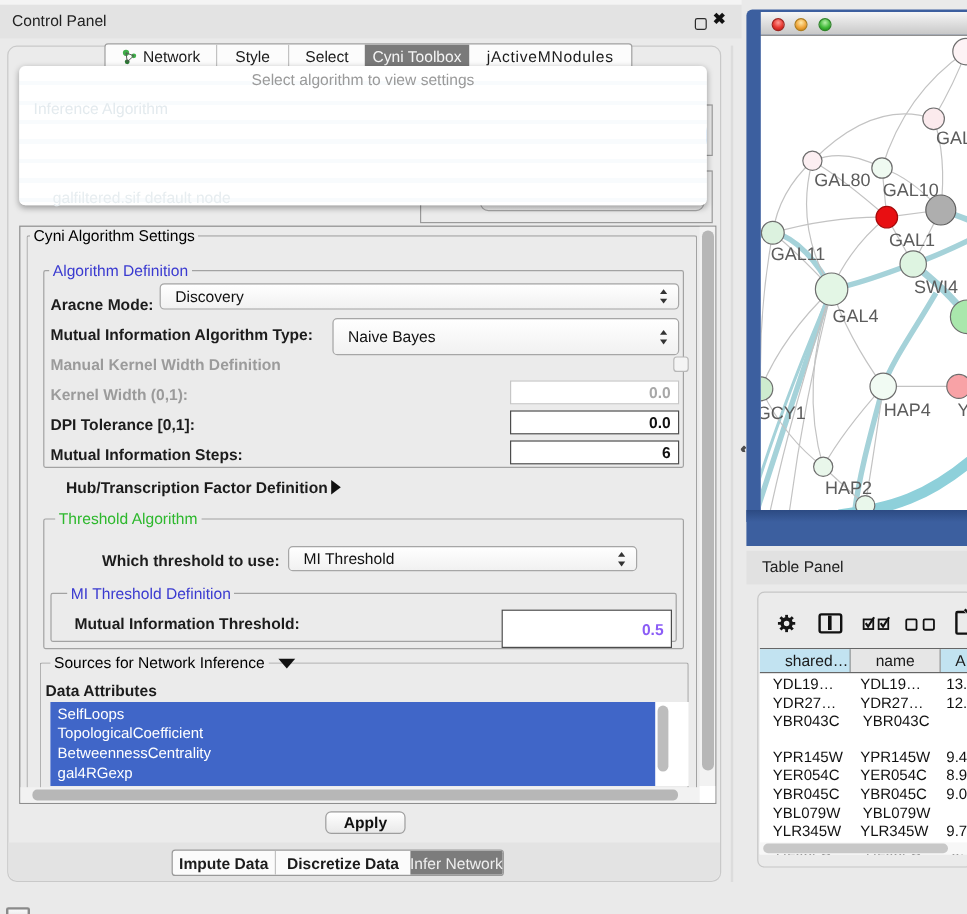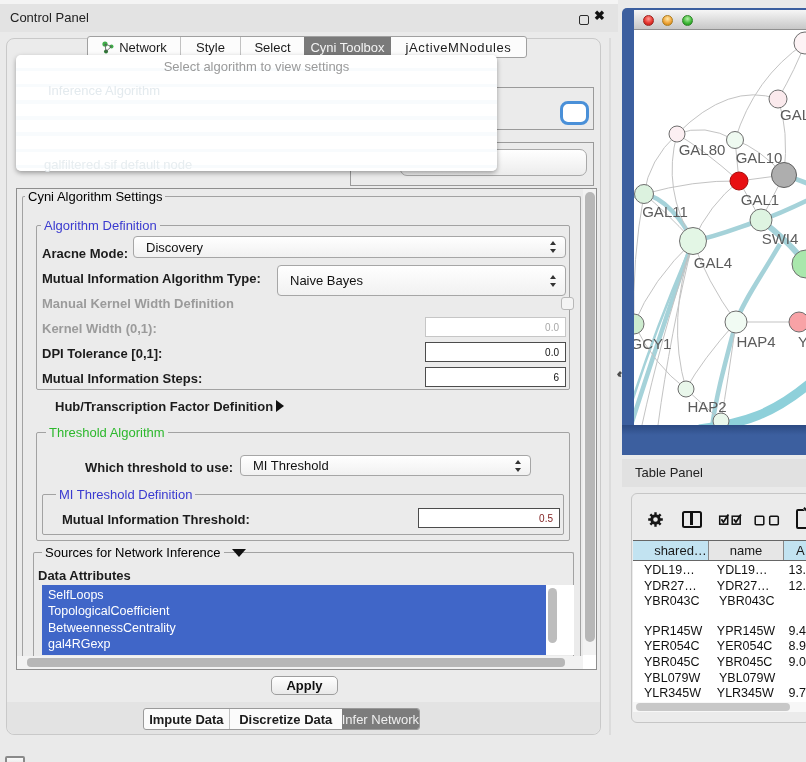--- a/index.html
+++ b/index.html
@@ -13,22 +13,22 @@
     background:linear-gradient(#ffffff,#f1f1f1); font-size:13px; color:#111;
     display:flex; align-items:center; padding-left:12px; }
   .stepper { position:absolute; right:8px; top:50%; transform:translateY(-50%);
     width:7px; height:12px; }
   .stepper:before { content:""; position:absolute; left:0; top:0;
     border-left:3.5px solid transparent; border-right:3.5px solid transparent;
     border-bottom:4.5px solid #333; }
   .stepper:after { content:""; position:absolute; left:0; bottom:0;
     border-left:3.5px solid transparent; border-right:3.5px solid transparent;
     border-top:4.5px solid #333; }
-  .field { position:absolute; background:#fff; font-size:10px;
-    display:flex; align-items:center; justify-content:flex-end; padding-right:6px; }
+  .field { position:absolute; background:#fff; font-size:13px;
+    display:flex; align-items:center; justify-content:flex-end; padding-right:6px;font-weight:bold; }
   .groupbox { position:absolute; border:1px solid #a2a2a2; border-radius:2px; }
   .grouplabel { position:absolute; background:#ebebeb; padding:0 3px;
     font-size:13px; white-space:nowrap; line-height:13px; }
 </style>
 </head>
 <body>
 
 <div class="abs" style="left:0;top:0;width:618px;height:4px;background:#f4f4f4;"></div>
 <div class="abs" style="left:0;top:4px;width:618px;height:28px;background:#e3e3e3;">
   <div class="abs" style="left:10px;top:0;height:28px;line-height:28px;font-size:13px;color:#222;">Control Panel</div>
@@ -61,23 +61,23 @@
       <span class="lbl">Select</span>
     </div>
   <div style="width:87px;display:flex;align-items:center;justify-content:center;background:#7a7a7a;">
       <span class="lbl" style="color:#f4f4f4;">Cyni Toolbox</span>
     </div>
   <div style="flex:1;display:flex;align-items:center;justify-content:center;">
       <span class="lbl" style="letter-spacing:0.6px;">jActiveMNodules</span>
     </div>
 </div>
 
-<div class="abs" style="left:16px;top:55px;width:481px;height:116px;background:#fff;border-radius:5px;box-shadow:0 2px 5px rgba(0,0,0,0.35);background:repeating-linear-gradient(#ffffff 0px,#ffffff 12.6px,#f8fbfd 12.6px,#f8fbfd 16.2px);">
+<div class="abs" style="left:16px;top:55px;width:573px;height:116px;background:#fff;border-radius:5px;box-shadow:0 2px 5px rgba(0,0,0,0.35);background:repeating-linear-gradient(#ffffff 0px,#ffffff 12.6px,#f8fbfd 12.6px,#f8fbfd 16.2px);">
   <div style="position:absolute;left:0;top:4px;width:100%;text-align:center;font-size:13px;color:#9a9a9a;">Select algorithm to view settings</div>
-  <div style="position:absolute;left:32px;top:28px;font-size:13px;color:#e3eaee;">Inference Algorithm</div>
+  <div style="position:absolute;left:12px;top:28px;font-size:13px;color:#e3eaee;">Inference Algorithm</div>
   <div style="position:absolute;left:28px;top:102px;font-size:13px;color:#e7edf0;">galfiltered.sif default node</div>
 </div>
 
 <div class="abs" style="left:16px;top:188px;width:581px;height:482px;background:#ebebeb;border:1px solid #8e8e8e;"></div>
 
 <div class="groupbox" style="left:22px;top:196px;width:559px;height:462px;border-bottom:none;"></div>
 <div class="grouplabel" style="left:25px;top:190px;">Cyni Algorithm Settings</div>
 
 <div class="groupbox" style="left:36px;top:225px;width:534px;height:165px;"></div>
 <div class="grouplabel" style="left:41px;top:219px;color:#3a3ad0;text-align:center;">Algorithm Definition</div>
@@ -105,21 +105,21 @@
 
 <div class="groupbox" style="left:36px;top:432px;width:534px;height:109px;"></div>
 <div class="grouplabel" style="left:46px;top:426px;color:#2db82d;">Threshold Algorithm</div>
 
 <div class="abs lbl bold" style="left:85px;top:460px;">Which threshold to use:</div>
 <div class="combo" style="left:240px;top:455px;width:291px;height:21px;">MI Threshold<span class="stepper"></span></div>
 
 <div class="groupbox" style="left:42px;top:494px;width:522px;height:41px;"></div>
 <div class="grouplabel" style="left:56px;top:488px;color:#3a3ad0;">MI Threshold Definition</div>
 <div class="abs lbl bold" style="left:62px;top:512px;">Mutual Information Threshold:</div>
-<div class="field" style="left:418px;top:508px;width:142px;height:20px;border:1.5px solid #4c4c4c;color:#7f1d1d;">0.5</div>
+<div class="field" style="left:418px;top:508px;width:142px;height:32px;border:1.5px solid #4c4c4c;color:#8b5cf6;">0.5</div>
 
 <div class="groupbox" style="left:33px;top:552px;width:541px;height:106px;border-bottom:none;"></div>
 <div class="grouplabel" style="left:42px;top:546px;">Sources for Network Inference</div>
 <div class="abs" style="left:232px;top:549px;width:0;height:0;border-left:7px solid transparent;border-right:7px solid transparent;border-top:8px solid #111;"></div>
 <div class="abs lbl bold" style="left:38px;top:568px;">Data Attributes</div>
 
 <div class="abs" style="left:42px;top:585px;width:532px;height:70px;background:#fff;"></div>
 <div class="abs" style="left:42px;top:585px;width:504px;height:70px;background:#4066c8;">
   <div style="position:absolute;left:6px;top:2px;font-size:12.5px;color:#fff;line-height:16.4px;">SelfLoops<br>TopologicalCoefficient<br>BetweennessCentrality<br>gal4RGexp</div>
 </div>

